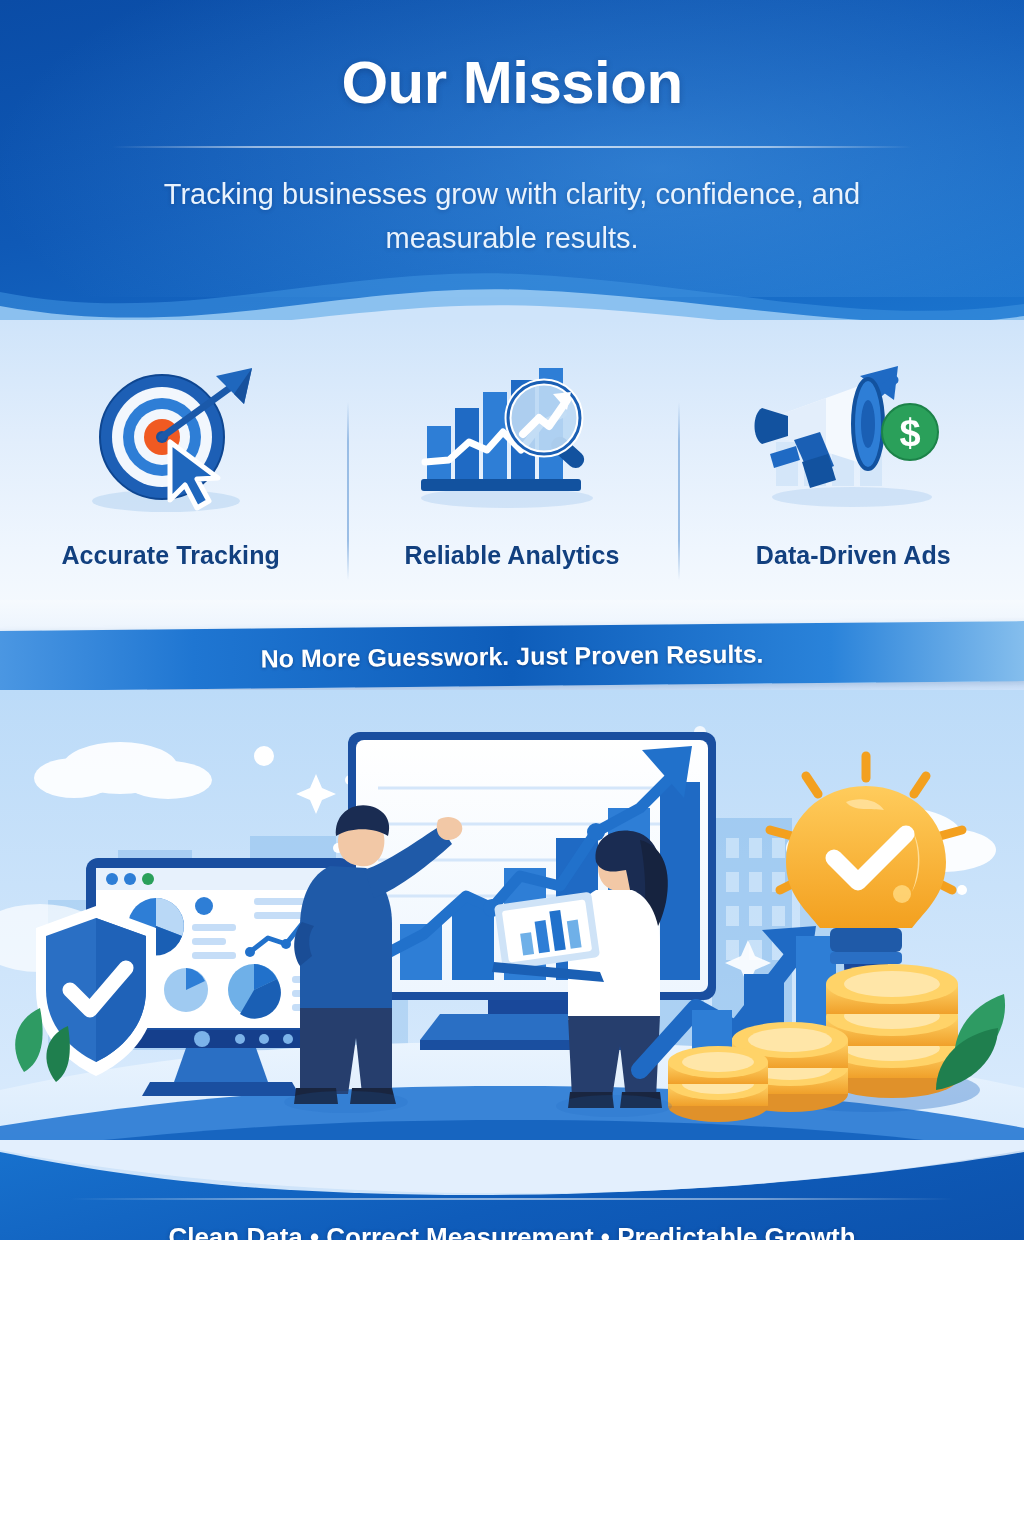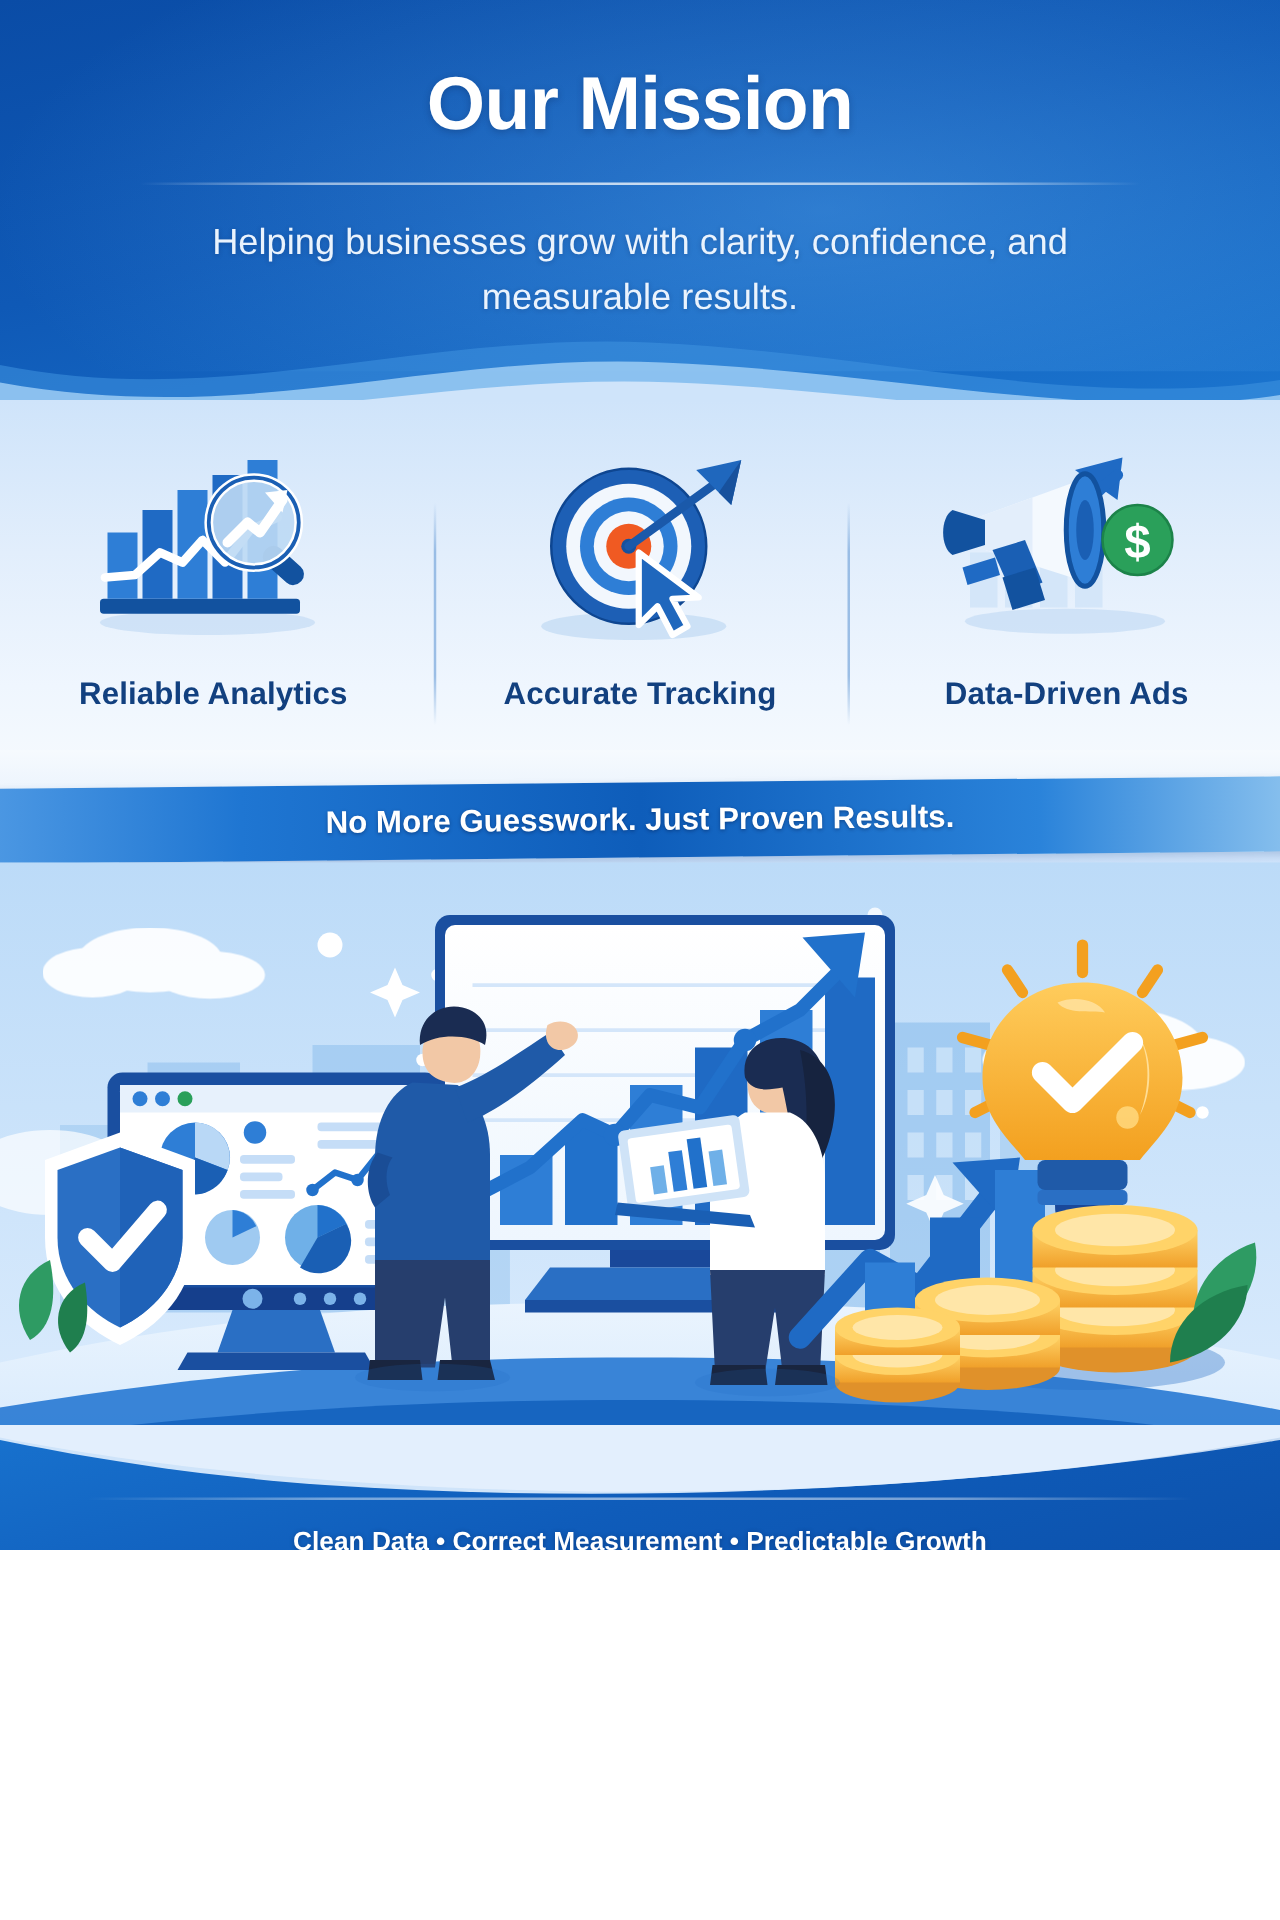--- a/index.html
+++ b/index.html
@@ -153,85 +153,85 @@
     left: 70px; top: 1198px;
     width: 884px; height: 2px;
     background: linear-gradient(90deg, rgba(255,255,255,0) 0%, rgba(255,255,255,.42) 22%, rgba(255,255,255,.55) 50%, rgba(255,255,255,.42) 78%, rgba(255,255,255,0) 100%);
   }
   .footer-text {
     position: absolute;
     left: 0; top: 1222px;
     width: 1024px;
     text-align: center;
     color: #ffffff;
-    font-size: 21px;
+    font-size: 26px;
     font-weight: 700;
     text-shadow: 0 1px 4px rgba(0,20,60,.38);
   }
 </style>
 </head>
 <body>
 
 <div class="poster">
 
   <div class="header">
     <div class="header-glow"></div>
     <div class="title">Our Mission</div>
     <div class="title-rule"></div>
-    <div class="subtitle">Helping businesses grow with clarity, confidence, and measurable results.</div>
+    <div class="subtitle">Tracking businesses grow with clarity, confidence, and measurable results.</div>
 
     <svg class="wave-top" viewBox="0 0 1024 90" preserveAspectRatio="none">
       <path d="M0,34 C180,70 330,8 520,16 C700,24 860,70 1024,46 L1024,90 L0,90 Z" fill="#3f93e0" opacity=".55"></path>
       <path d="M0,48 C200,84 340,24 530,32 C720,40 880,80 1024,58 L1024,90 L0,90 Z" fill="#9ccdf4" opacity=".85"></path>
       <path d="M0,62 C210,92 350,40 540,48 C730,56 890,92 1024,72 L1024,90 L0,90 Z" fill="#cfe4fa"></path>
     </svg>
   </div>
 
   <div class="features">
     <div class="vdiv d1"></div>
     <div class="vdiv d2"></div>
 
     <div class="feat-row">
+
+      <div class="feat">
+        <svg class="feat-icon" viewBox="0 0 210 165">
+          <ellipse cx="100" cy="143" rx="74" ry="11" fill="#b9d6f2" opacity=".6"></ellipse>
+          <circle cx="96" cy="79" r="62" fill="#1d5fb5"></circle>
+          <circle cx="96" cy="79" r="62" fill="none" stroke="#0e4691" stroke-width="2"></circle>
+          <circle cx="96" cy="79" r="50" fill="#f2f7fd"></circle>
+          <circle cx="96" cy="79" r="39" fill="#2e7ed6"></circle>
+          <circle cx="96" cy="79" r="28" fill="#f2f7fd"></circle>
+          <circle cx="96" cy="79" r="18" fill="#f05a22"></circle>
+          <circle cx="96" cy="79" r="6" fill="#17519d"></circle>
+          <path d="M96,79 L172,24" stroke="#1a59aa" stroke-width="7" stroke-linecap="round"></path>
+          <path d="M150,18 L186,10 L178,46 L166,34 Z" fill="#1f67bd"></path>
+          <path d="M186,10 L178,46 L168,36 Z" fill="#17519d"></path>
+          <path d="M104,84 L104,142 L119,127 L131,150 L143,143 L131,121 L152,120 Z" fill="#1f67bd" stroke="#ffffff" stroke-width="5" stroke-linejoin="round"></path>
+        </svg>
+        <div class="feat-label">Accurate Tracking</div>
+      </div>
 
       <div class="feat">
         <svg class="feat-icon" viewBox="0 0 210 165">
           <ellipse cx="100" cy="140" rx="86" ry="10" fill="#b9d6f2" opacity=".55"></ellipse>
           <rect x="14" y="121" width="160" height="12" rx="3" fill="#12529f"></rect>
           <rect x="20" y="68" width="24" height="53" fill="#2e7ed6"></rect>
           <rect x="48" y="50" width="24" height="71" fill="#1f6ac4"></rect>
           <rect x="76" y="34" width="24" height="87" fill="#2e7ed6"></rect>
           <rect x="104" y="22" width="24" height="99" fill="#1f6ac4"></rect>
           <rect x="132" y="10" width="24" height="111" fill="#2e7ed6"></rect>
           <path d="M18,104 L42,102 L62,84 L80,92 L96,74 L114,92 L134,66 L156,56" fill="none" stroke="#ffffff" stroke-width="7" stroke-linejoin="round" stroke-linecap="round"></path>
           <rect x="142" y="86" width="38" height="17" rx="8" transform="rotate(42 161 94)" fill="#12529f"></rect>
           <circle cx="137" cy="60" r="36" fill="#bcd9f4" opacity=".9"></circle>
           <circle cx="137" cy="60" r="36" fill="none" stroke="#ffffff" stroke-width="7"></circle>
           <circle cx="137" cy="60" r="36" fill="none" stroke="#1a5fb4" stroke-width="3"></circle>
           <path d="M116,76 L132,60 L142,68 L160,42" fill="none" stroke="#ffffff" stroke-width="8" stroke-linejoin="round" stroke-linecap="round"></path>
           <path d="M146,36 L164,34 L160,52 Z" fill="#ffffff"></path>
         </svg>
         <div class="feat-label">Reliable Analytics</div>
-      </div>
-
-      <div class="feat">
-        <svg class="feat-icon" viewBox="0 0 210 165">
-          <ellipse cx="100" cy="143" rx="74" ry="11" fill="#b9d6f2" opacity=".6"></ellipse>
-          <circle cx="96" cy="79" r="62" fill="#1d5fb5"></circle>
-          <circle cx="96" cy="79" r="62" fill="none" stroke="#0e4691" stroke-width="2"></circle>
-          <circle cx="96" cy="79" r="50" fill="#f2f7fd"></circle>
-          <circle cx="96" cy="79" r="39" fill="#2e7ed6"></circle>
-          <circle cx="96" cy="79" r="28" fill="#f2f7fd"></circle>
-          <circle cx="96" cy="79" r="18" fill="#f05a22"></circle>
-          <circle cx="96" cy="79" r="6" fill="#17519d"></circle>
-          <path d="M96,79 L172,24" stroke="#1a59aa" stroke-width="7" stroke-linecap="round"></path>
-          <path d="M150,18 L186,10 L178,46 L166,34 Z" fill="#1f67bd"></path>
-          <path d="M186,10 L178,46 L168,36 Z" fill="#17519d"></path>
-          <path d="M104,84 L104,142 L119,127 L131,150 L143,143 L131,121 L152,120 Z" fill="#1f67bd" stroke="#ffffff" stroke-width="5" stroke-linejoin="round"></path>
-        </svg>
-        <div class="feat-label">Accurate Tracking</div>
       </div>
 
       <div class="feat">
         <svg class="feat-icon" viewBox="0 0 210 165">
           <ellipse cx="104" cy="139" rx="80" ry="10" fill="#b9d6f2" opacity=".55"></ellipse>
           <rect x="28" y="84" width="22" height="44" fill="#cfe3f7" opacity=".8"></rect>
           <rect x="56" y="70" width="22" height="58" fill="#cfe3f7" opacity=".8"></rect>
           <rect x="84" y="56" width="22" height="72" fill="#cfe3f7" opacity=".8"></rect>
           <rect x="112" y="44" width="22" height="84" fill="#cfe3f7" opacity=".8"></rect>
           <path d="M112,18 L150,8 L146,42 Z" fill="#1f6ac4"></path>

